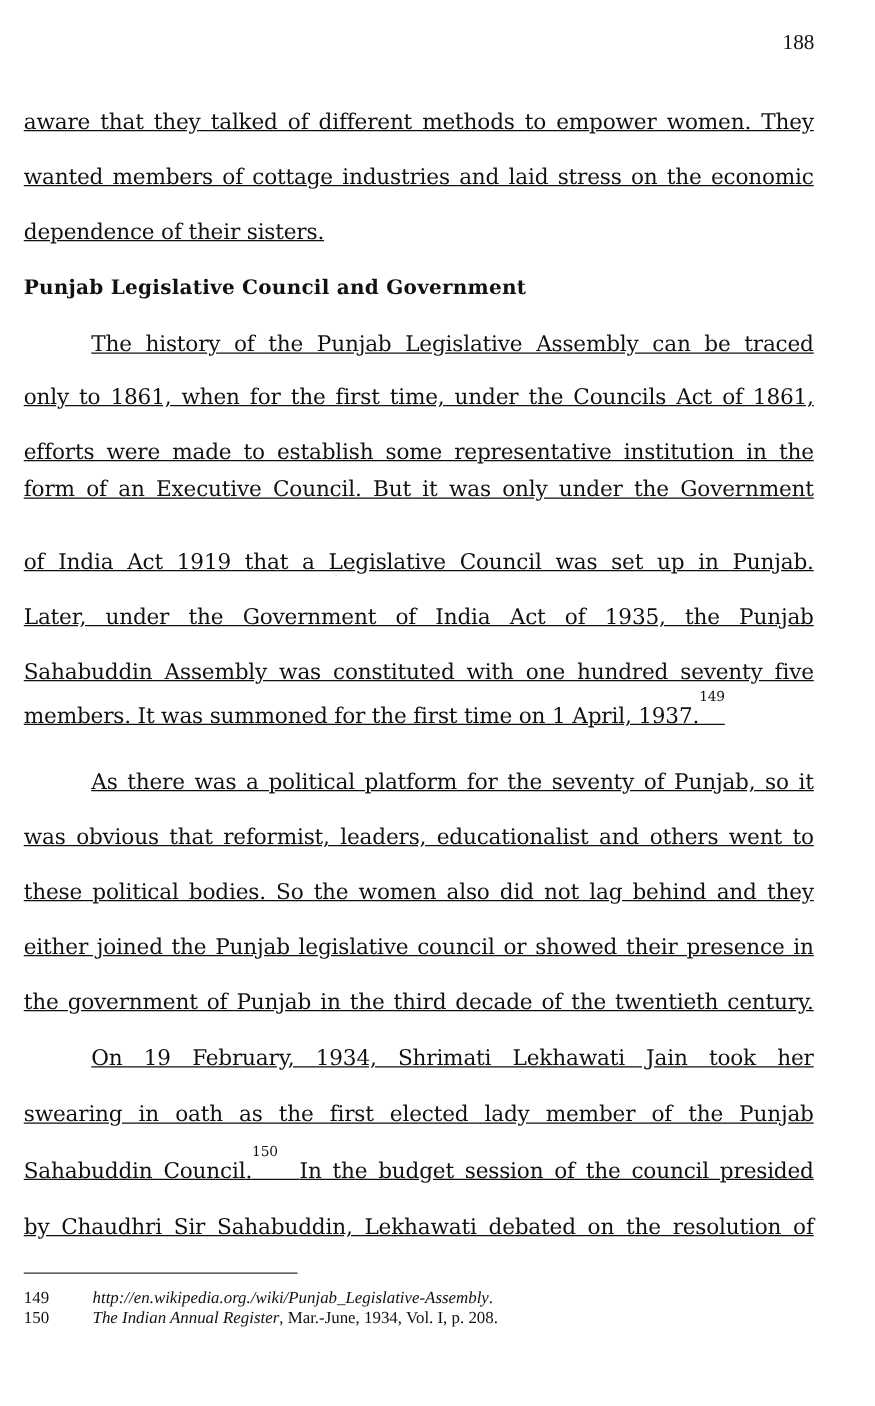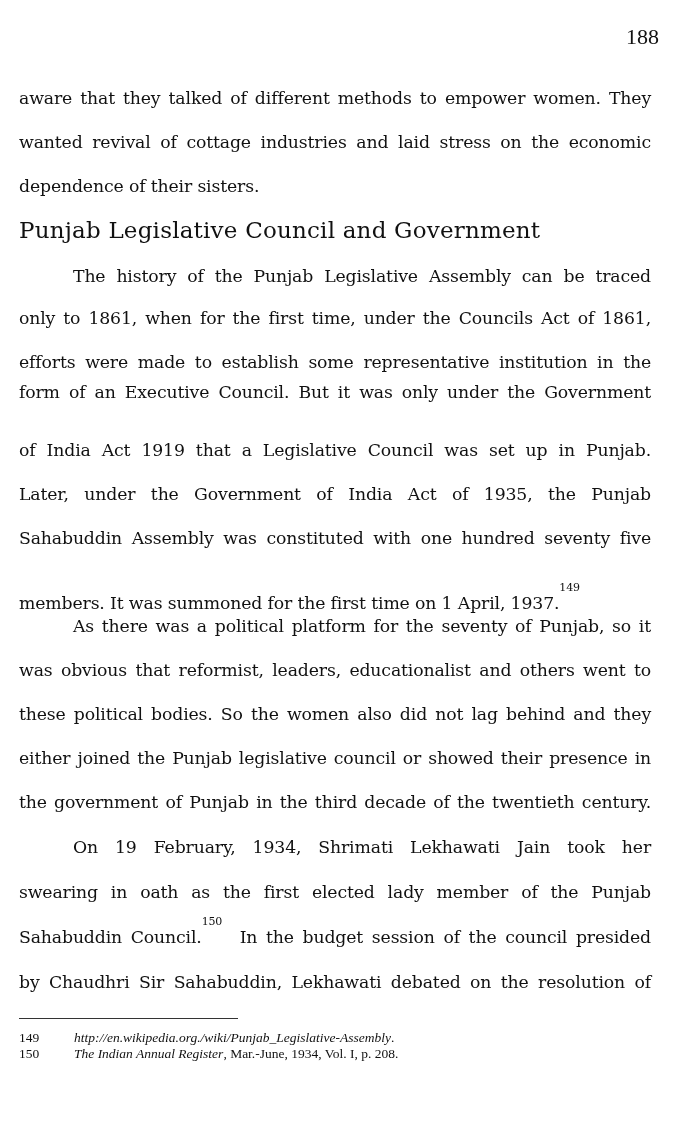--- a/index.html
+++ b/index.html
@@ -1,48 +1,48 @@
 <!DOCTYPE html>
 <html><head>
 <meta charset="utf-8">
 <style>
   html, body { margin:0; padding:0; background:#ffffff; }
   body { width:700px; height:1125px; position:relative; overflow:hidden;
          font-family:"DejaVu Serif", "Liberation Serif", serif; color:#111; }
-  .page-num { position:absolute; top:24px; left:626px; font-family:"Liberation Serif", serif; font-size:22px; }
+  .page-num { position:absolute; top:24px; left:626px; font-family:"Liberation Serif", serif; font-size:17px; }
   .line { position:absolute; left:19px; width:632px; font-size:17.3px; line-height:22px;
-          white-space:nowrap; text-align:justify; text-align-last:justify; letter-spacing:-0.15px; }
+          white-space:nowrap; text-align:justify; text-align-last:justify; letter-spacing:-0.15px;text-decoration:underline; }
   .line.last { text-align-last:left; }
   .line.indent { left:73px; width:578px; }
   .line sup { font-size:11px; vertical-align:top; position:relative; top:-4px; line-height:0; }
-  .heading { position:absolute; left:19px; font-size:23px; line-height:22px; letter-spacing:0.2px; }
+  .heading { position:absolute; left:19px; font-size:16px; line-height:22px; letter-spacing:0.2px;font-weight:bold; }
   .rule { position:absolute; left:19px; top:1018px; width:219px; height:1px; background:#333; }
   .fn { position:absolute; left:19px; font-family:"Liberation Serif", serif; font-size:13.5px; line-height:16px; }
   .fn .num { display:inline-block; width:55px; }
   .fn i { }
 </style>
 </head>
 <body>
 
 <div class="page-num">188</div>
 
 <div class="line" style="top:87px">aware that they talked of different methods to empower women.  They</div>
-<div class="line" style="top:131px">wanted revival of cottage industries and laid stress on the economic</div>
+<div class="line" style="top:131px">wanted members of cottage industries and laid stress on the economic</div>
 <div class="line last" style="top:175px">dependence of their sisters.</div>
 
 <div class="heading" style="top:219px">Punjab Legislative Council and Government</div>
 
 <div class="line indent" style="top:265px">The history of the Punjab Legislative Assembly can be traced</div>
 <div class="line" style="top:307px">only to 1861, when for the first time, under the Councils Act of 1861,</div>
 <div class="line" style="top:351px">efforts were made to establish some representative institution in the</div>
 <div class="line" style="top:381px">form of an Executive Council.  But it was only under the Government</div>
 <div class="line" style="top:439px">of India Act 1919 that a Legislative Council was set up in Punjab.</div>
 <div class="line" style="top:483px">Later, under the Government of India Act of 1935, the Punjab</div>
 <div class="line" style="top:527px">Sahabuddin Assembly was constituted with one hundred seventy five</div>
-<div class="line last" style="top:592px"><span>members.  It was summoned for the first time on 1 April, 1937.</span><sup>149</sup></div>
+<div class="line last" style="top:562px"><span>members.  It was summoned for the first time on 1 April, 1937.</span><sup>149</sup></div>
 
 <div class="line indent" style="top:615px">As there was a political platform for the seventy of Punjab, so it</div>
 <div class="line" style="top:659px">was obvious that reformist, leaders, educationalist and others went to</div>
 <div class="line" style="top:703px">these political bodies.  So the women also did not lag behind and they</div>
 <div class="line" style="top:747px">either joined the Punjab legislative council or showed their presence in</div>
 <div class="line" style="top:791px">the government of Punjab in the third decade of the twentieth century.</div>
 
 <div class="line indent" style="top:836px">On 19 February, 1934, Shrimati Lekhawati Jain took her</div>
 <div class="line" style="top:881px">swearing in oath as the first elected lady member of the Punjab</div>
 <div class="line" style="top:926px"><span>Sahabuddin Council.</span><sup>150</sup>&nbsp;&nbsp;<span>In the budget session of the council presided</span></div>

